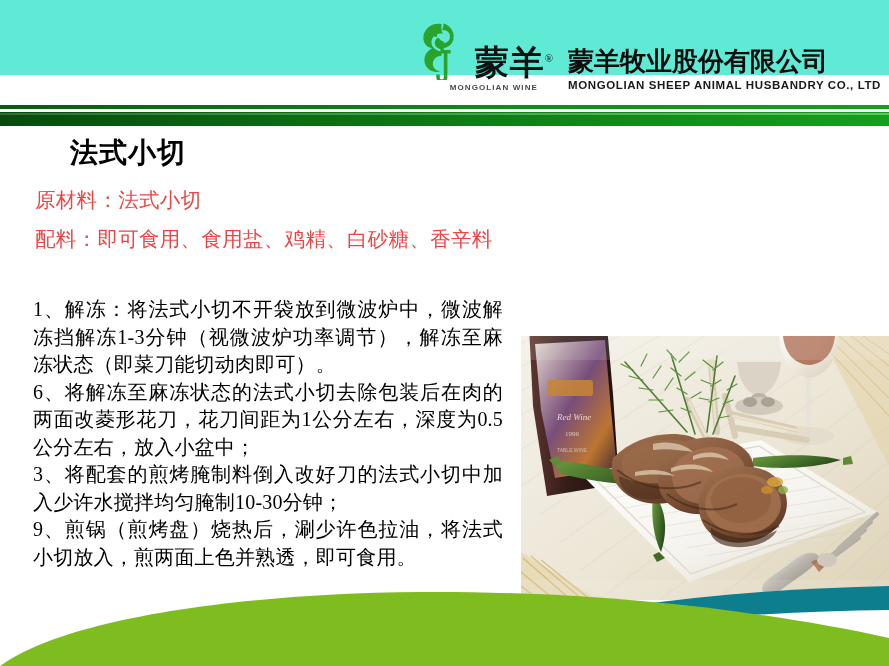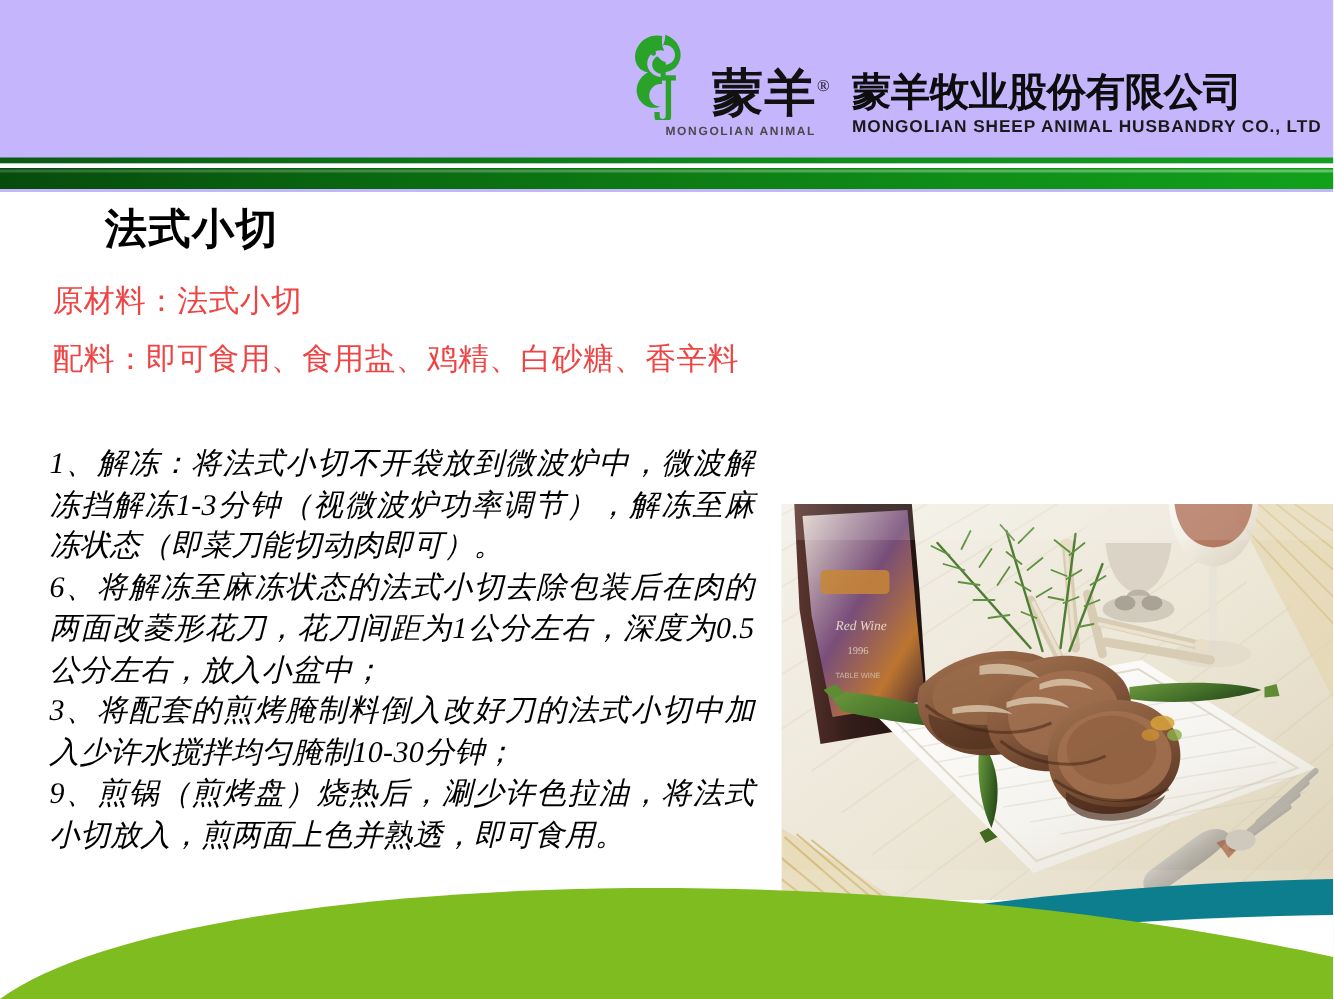--- a/index.html
+++ b/index.html
@@ -16,22 +16,22 @@
     height: 666px;
     background: #ffffff;
     overflow: hidden;
   }
 
   
   .header-band {
     position: absolute;
     left: 0; top: 0;
     width: 889px;
-    height: 128px;
-    background: #c4b5fd;
+    height: 75px;
+    background: #5eead4;
   }
   .logo-block {
     position: absolute;
     right: 8px;
     top: 14px;
     display: flex;
     align-items: flex-end;
     height: 78px;
   }
   .logo-mark {
@@ -156,21 +156,20 @@
   .steps {
     position: absolute;
     left: 33px;
     top: 296px;
     width: 470px;
     font-family: "Liberation Serif", "DejaVu Serif", serif;
     font-size: 20px;
     line-height: 27.5px;
     color: #000000;
     letter-spacing: 0.2px;
-    font-style: italic;
   }
   .steps p {
     margin: 0;
     text-align: justify;
     text-justify: inter-character;
   }
 
   
   .photo {
     position: absolute;
@@ -221,21 +220,21 @@
                          C28.7 57.4 27.8 56.6 27.8 55.4 L27.8 52.6 L24.3 52.6 L24.3 55.6
                          C24.3 58.4 26.8 60.6 29.9 60.6 C33 60.6 35.4 58.4 35.4 55.6 L35.4 31.6
                          L38.6 31.6 L38.6 28.1 L31.8 28.1 L31.8 19.4 C30.2 19.1 28.6 18.2 27.6 16.9
                          C27.1 16.4 26.7 15.9 26.2 15.5 Z"></path>
                 <circle cx="23.6" cy="13.4" r="1.7"></circle>
               </g>
             </svg>
           </span>
           <span class="logo-cn"><span>蒙羊</span><span class="logo-reg">®</span></span>
         </div>
-        <div class="logo-mark-sub">MONGOLIAN ANIMAL</div>
+        <div class="logo-mark-sub">MONGOLIAN WINE</div>
       </div>
 
       <div class="company-block">
         <div class="company-cn">蒙羊牧业股份有限公司</div>
         <div class="company-en">MONGOLIAN SHEEP ANIMAL HUSBANDRY CO., LTD</div>
       </div>
 
     </div>
   </div>
 

